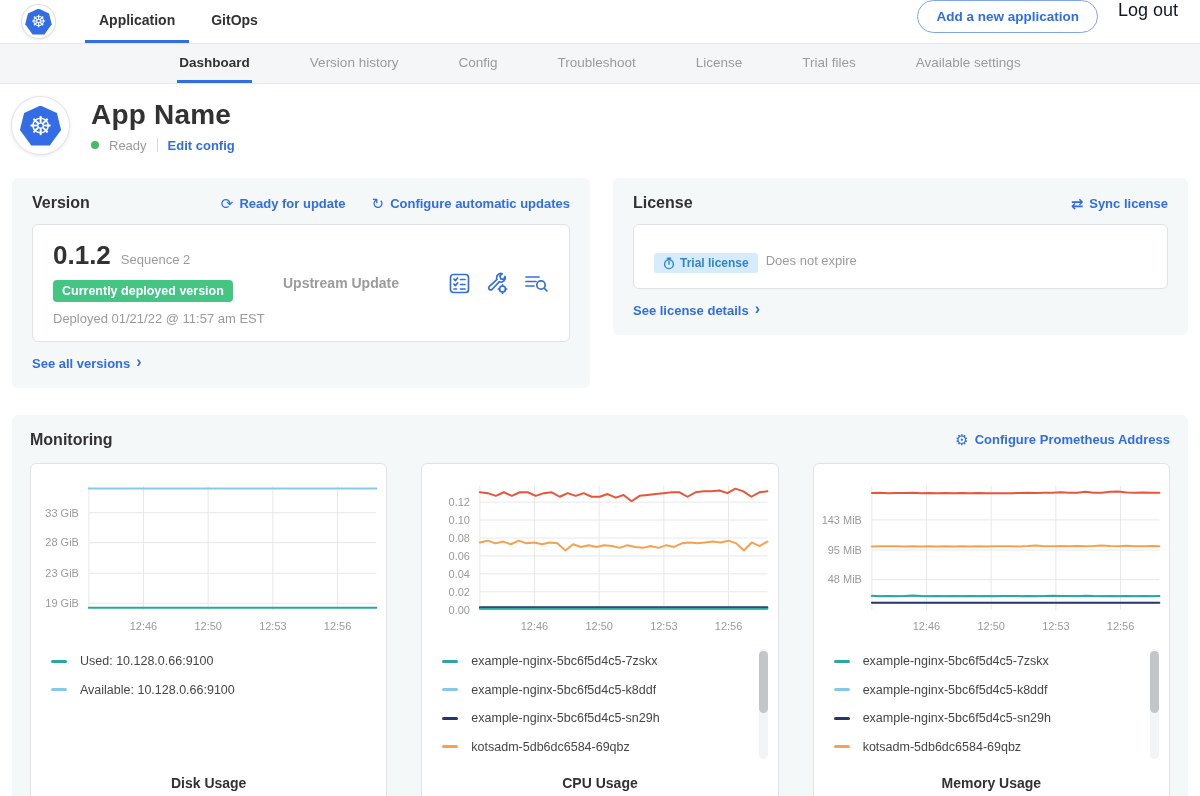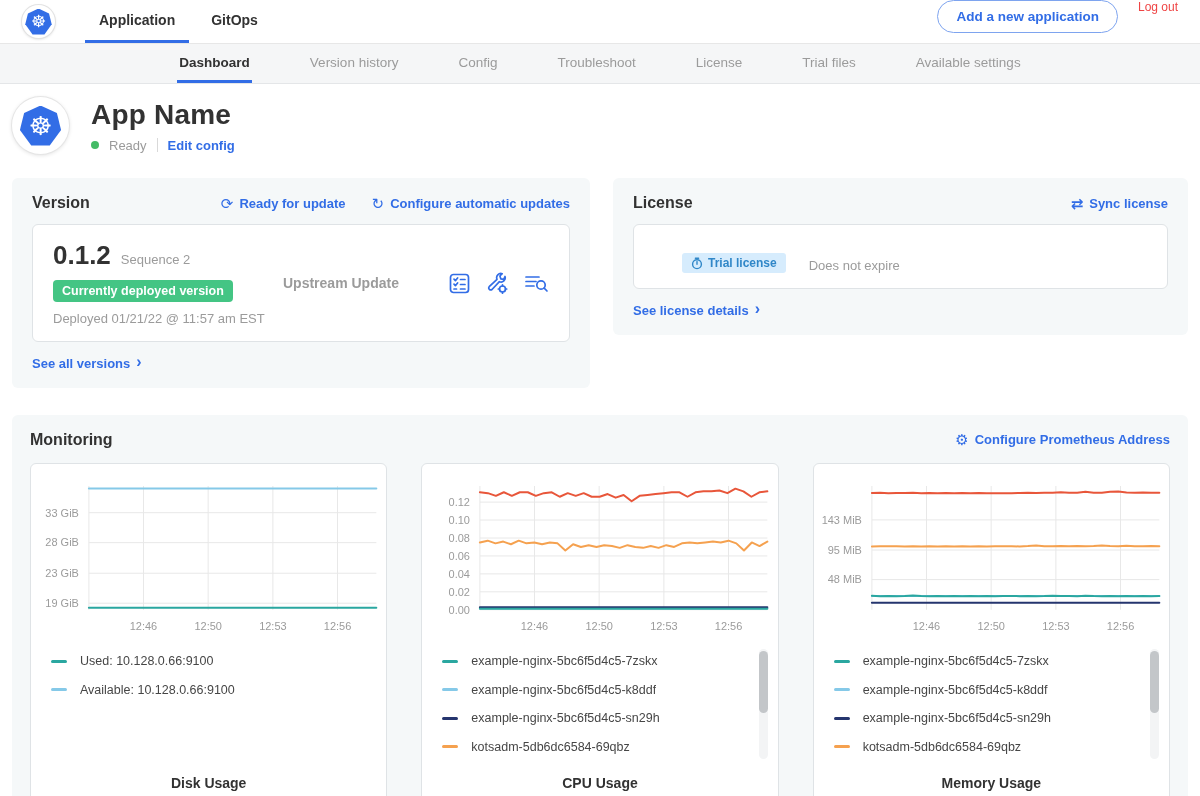--- a/index.html
+++ b/index.html
@@ -10,21 +10,21 @@
   .topbar { height:44px; display:flex; align-items:stretch; border-bottom:1px solid #e7e7e7; padding:0 22px; background:#fff; }
   .brand { display:flex; align-items:center; margin-right:30px; }
   .k8s-badge { width:33px; height:33px; border-radius:50%; background:#fff; box-shadow:0 0 0 1px #e2e2e2, 0 1px 3px rgba(0,0,0,.18); display:flex; align-items:center; justify-content:center; }
   .k8s-hept { width:27px; height:26px; background:var(--accent-blue,#326de6); clip-path:polygon(50% 0%, 89% 19%, 99% 61%, 72% 100%, 28% 100%, 1% 61%, 11% 19%); display:flex; align-items:center; justify-content:center; color:#fff; }
   .k8s-hept span { font-size:17px; line-height:1; }
   .top-tabs { display:flex; align-items:stretch; gap:8px; }
   .top-tab { display:flex; align-items:center; padding:0 14px; font-size:14px; font-weight:700; color:#323232; border-bottom:3px solid transparent; cursor:pointer; }
   .top-tab.active { border-bottom-color:var(--accent-blue,#326de6); }
   .topbar-right { margin-left:auto; display:flex; align-items:flex-start; gap:20px; }
   .add-app-btn { border:1px solid #7ea4ef; color:var(--accent-blue,#326de6); background:#fff; font-weight:700; font-size:13.5px; padding:8px 18px; border-radius:18px; cursor:pointer; font-family:inherit; }
-  .logout { font-size:12px; color:#ef4444; cursor:pointer; }
+  .logout { font-size:18px; color:#0f172a; cursor:pointer; }
 
   
   .subnav { height:40px; background:#f5f6f7; border-bottom:1px solid #e4e6e8; display:flex; justify-content:center; align-items:stretch; gap:56px; }
   .subtab { display:flex; align-items:center; font-size:13.5px; color:#9b9b9b; border-bottom:3px solid transparent; cursor:pointer; padding:0 2px; }
   .subtab.active { color:#323232; font-weight:700; border-bottom-color:var(--accent-blue,#326de6); }
 
   
   .app-header { display:flex; align-items:center; padding:13px 12px 16px; background:#fff; }
   .app-avatar { width:57px; height:57px; border-radius:50%; background:#fff; box-shadow:0 0 0 1px #e5e5e5, 0 1px 4px rgba(0,0,0,.15); display:flex; align-items:center; justify-content:center; margin-right:22px; }
   .app-avatar .k8s-hept { width:42px; height:40px; }
@@ -56,21 +56,21 @@
   .ver-mid { font-size:14px; font-weight:700; color:#9b9b9b; flex:1; }
   .ver-icons { display:flex; gap:15px; align-items:center; }
   .ver-icons svg { display:block; cursor:pointer; }
   .see-link { margin-top:13px; display:inline-flex; }
 
   .license-card { flex:1; }
   .license-inner { padding:15px 20px; }
   .cust-row { display:flex; align-items:center; gap:12px; }
   .cust-name { font-size:17px; font-weight:700; color:#323232; }
   .channel-badge { font-size:12px; font-weight:700; color:var(--channel-badge-text,#79b6e2); background:var(--channel-badge-bg,#eef4fa); padding:3px 8px; border-radius:3px; }
-  .lic-row2 { display:flex; align-items:flex-end; gap:23px; margin-top:13px;margin-left:28px; }
+  .lic-row2 { display:flex; align-items:flex-start; gap:8px; margin-top:13px; }
   .trial-badge { display:inline-flex; align-items:center; gap:5px; font-size:12px; font-weight:700; color:var(--trial-badge-text,#3087c8); background:var(--trial-badge-bg,#d6ecfd); padding:3px 9px; border-radius:3px; }
   .expiry { font-size:13px; color:#9b9b9b; }
 
   
   .monitoring { margin:27px 12px 0; background:var(--card-bg,#f5f8f9); border-radius:6px; padding:16px 18px 15px; }
   .charts-row { display:flex; gap:34px; margin-top:14px; }
   .chart-card { flex:1; background:#fff; border:1px solid var(--card-border,#dfe3e6); border-radius:6px; padding:8px 0 16px; }
   .chart-card svg { display:block; width:100%; }
   .legend-wrap { position:relative; margin:4px 8px 0 20px; padding-right:20px; min-height:114px; }
   .legend-item { display:flex; align-items:center; gap:13px; height:28.5px; }

